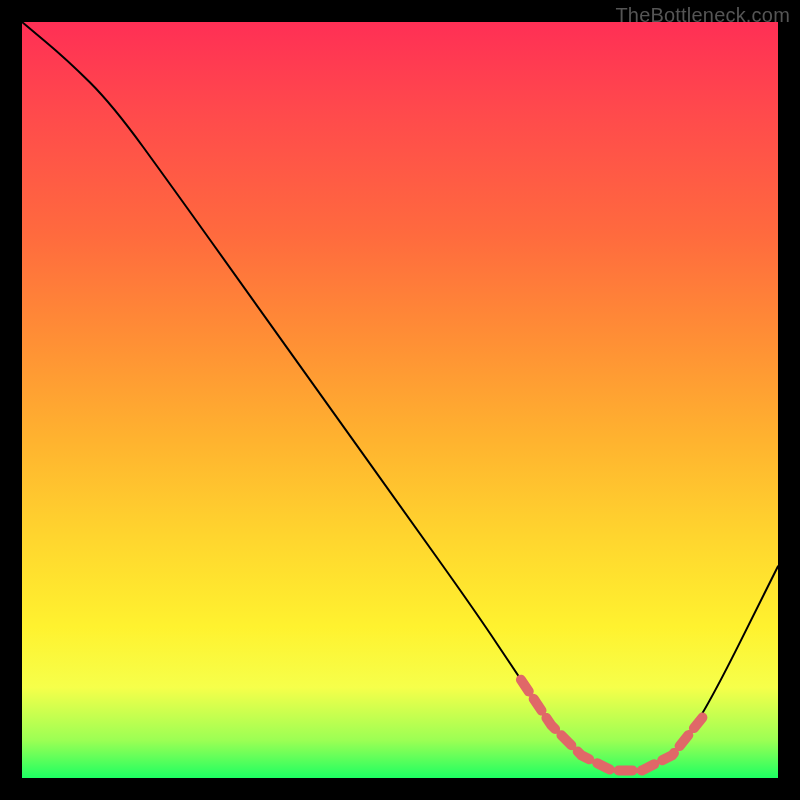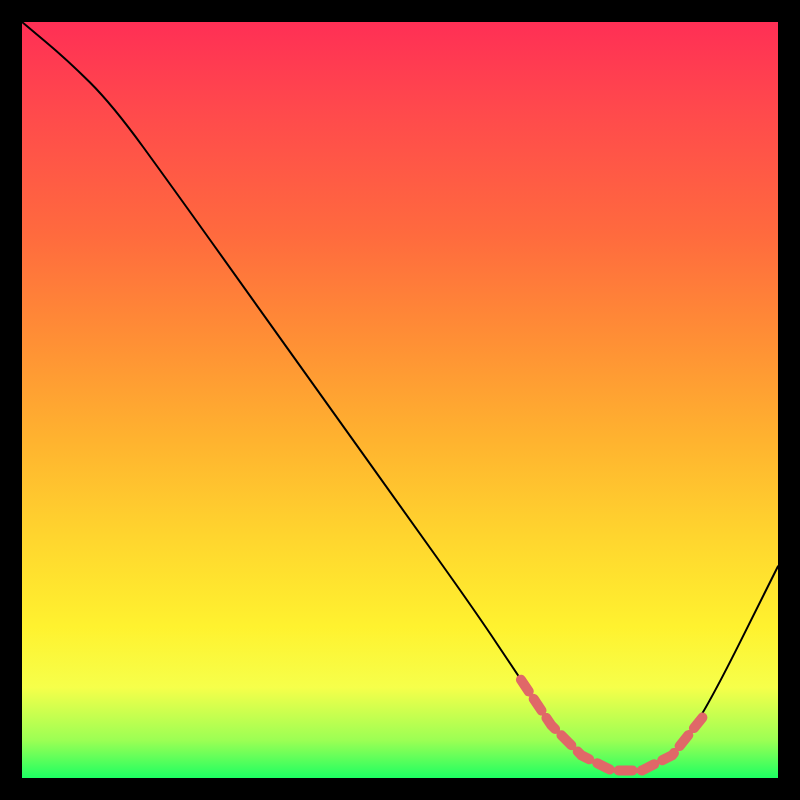--- a/index.html
+++ b/index.html
@@ -66,20 +66,21 @@
     stroke: #e06868;
     stroke-width: 10;
     stroke-linecap: round;
     stroke-dasharray: 14 9;
   }
 </style>
 </head>
 <body>
 
 <div class="frame">
+  <div class="watermark">TheBottleneck.com</div>
 
   <div class="plot">
     <svg class="curve" viewBox="0 0 756 756" preserveAspectRatio="none">
 
       <path id="main-curve" class="curve-line" d="M 0 0 Q 0 0 22.68 18.900000000000034 Q 45.36 37.80000000000007 68.03999999999999 60.48000000000002 Q 90.72 83.15999999999997 120.96000000000001 124.73999999999995 Q 151.20000000000002 166.31999999999994 189 219.23999999999995 Q 226.79999999999998 272.15999999999997 264.6 325.08 Q 302.40000000000003 378 340.20000000000005 430.92 Q 378 483.84000000000003 415.79999999999995 536.76 Q 453.59999999999997 589.6800000000001 476.28 623.7 Q 498.96000000000004 657.72 514.0799999999999 680.4000000000001 Q 529.1999999999999 703.08 544.3199999999999 718.2 Q 559.4399999999999 733.32 574.56 740.8800000000001 Q 589.6800000000001 748.44 604.8 748.44 Q 619.92 748.44 635.04 740.8800000000001 Q 650.16 733.32 665.28 714.4200000000001 Q 680.4 695.52 718.2 619.92 T 756 544.3199999999999"></path>
 
       <path id="highlight-seg" class="thick-seg" d="M 498.96000000000004 657.72 L 529.1999999999999 703.08 L 559.4399999999999 733.32 L 589.6800000000001 748.44 L 619.92 748.44 L 650.16 733.32 L 680.4 695.52"></path>
     </svg>
   </div>
 </div>

